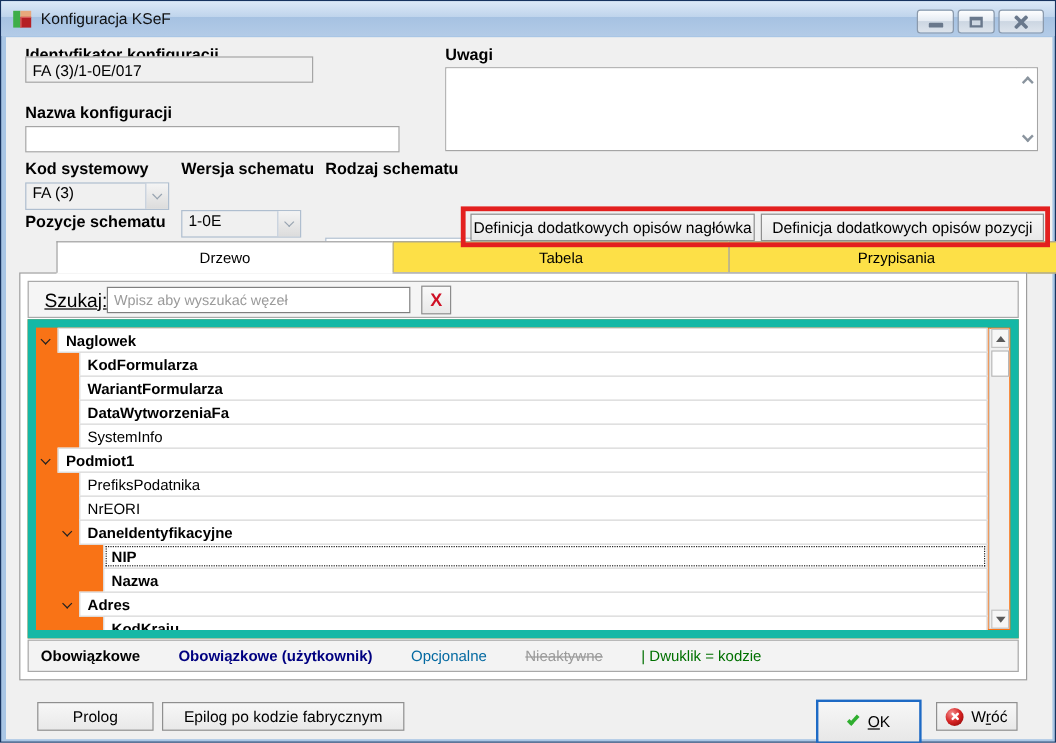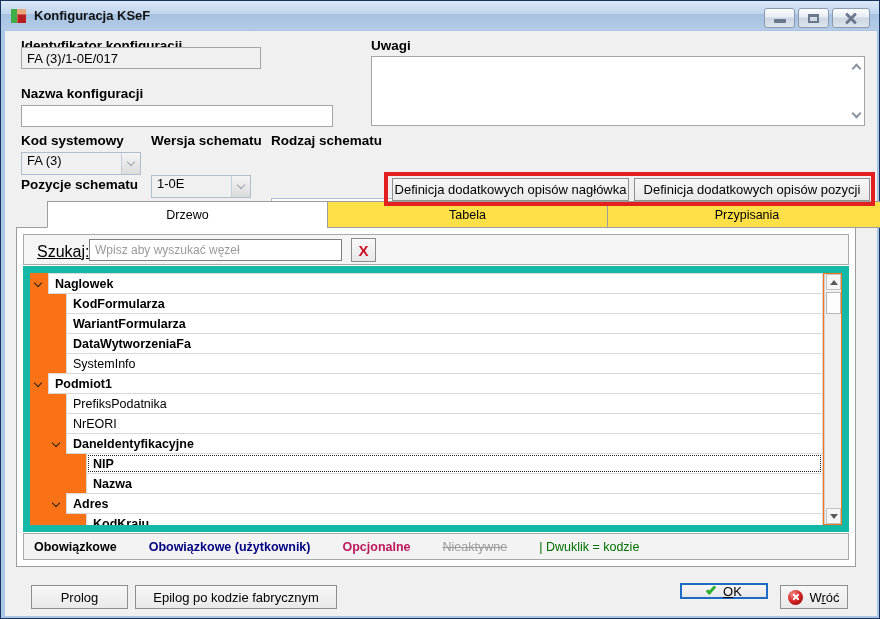--- a/index.html
+++ b/index.html
@@ -8,21 +8,21 @@
 
   .window { position:relative; width:880px; height:619px;
     border:1px solid #17335f; background:#a9c6e5; }
   .titlebar { position:absolute; left:0; top:0; right:0; height:29px;
     background:linear-gradient(180deg,#dce9f7 0%,#bfd4ec 45%,#a6c2e2 46%,#b3cbe7 100%);
     display:flex; align-items:center; padding-left:10px; }
   .app-icon { width:16px; height:16px; position:relative; margin-right:7px; }
   .app-icon .g { position:absolute; left:0; top:1px; width:6px; height:14px; background:#3fae49; }
   .app-icon .o { position:absolute; left:6px; top:1px; width:9px; height:6px; background:#e8a87c; }
   .app-icon .r { position:absolute; left:6px; top:6px; width:9px; height:9px; background:#b51f24; box-shadow:inset 1px 1px 0 #d95a5a; }
-  .title-text { font-size:13px; color:#111;font-weight:bold; }
+  .title-text { font-size:13px; color:#111; }
   .winbtns { position:absolute; right:9px; top:7px; display:flex; gap:3px; }
   .wbtn { width:31px; height:20px; border:1px solid #8b9aac; border-radius:3px;
     background:linear-gradient(180deg,#fdfeff,#e6ecf3 45%,#ccd6e2 50%,#dde4ec);
     display:flex; align-items:center; justify-content:center; position:relative; }
   .wbtn.close { width:38px; }
   .glyph-min { width:12px; height:4px; background:#69788c; border-radius:1px; margin-top:6px; }
   .glyph-max { width:11px; height:9px; border:2px solid #69788c; border-top-width:3px; }
   .glyph-x { position:relative; width:12px; height:12px; }
   .glyph-x::before,.glyph-x::after{ content:""; position:absolute; left:-1px; top:5px; width:14px; height:3px; background:#69788c; border-radius:1px;}
   .glyph-x::before{ transform:rotate(45deg);} .glyph-x::after{ transform:rotate(-45deg);}
@@ -269,28 +269,28 @@
         <div class="sthumb"></div>
         <div class="sbtn" style="bottom:0;">
             <span class="tri-down"></span>
           </div>
       </div>
     </div>
 
     <div class="abs legendbar" style="left:18px; top:502px; width:826px; height:27px;">
         <span class="leg-required" style="color: rgb(0, 0, 0);">Obowiązkowe</span>
         <span class="leg-user" style="color: rgb(0, 0, 128);">Obowiązkowe (użytkownik)</span>
-        <span class="leg-optional" style="color: #be185d; font-weight: bold;">Opcjonalne</span>
+        <span class="leg-optional" style="color: #0369a1;">Opcjonalne</span>
         <span class="leg-inactive" style="color: rgb(154, 154, 154);">Nieaktywne</span>
         <span class="leg-hint" style="color: rgb(0, 112, 0);">| Dwuklik = kodzie</span>
       </div>
 
     <button class="btn abs" style="left:26px; top:554px; width:97px; height:24px;">Prolog</button>
     <button class="btn abs" style="left:130px; top:554px; width:202px; height:24px;">Epilog po kodzie fabrycznym</button>
-    <button class="ok-btn abs" style="left:675px; top:552px; width:88px; height:16px;">
+    <button class="ok-btn abs" style="left:675px; top:552px; width:88px; height:37px;">
       <span class="check-icon"></span>
       <span id="ok-label"><span style="text-decoration: underline;">O</span><span>K</span></span>
     </button>
     <button class="btn abs" style="left:775px; top:554px; width:68px; height:24px; gap:6px;">
       <span class="ball-icon"></span>
       <span id="back-label"><span>W</span><span style="text-decoration: underline;">r</span><span>ó</span><span>ć</span></span>
     </button>
   </div>
 </div>
 

